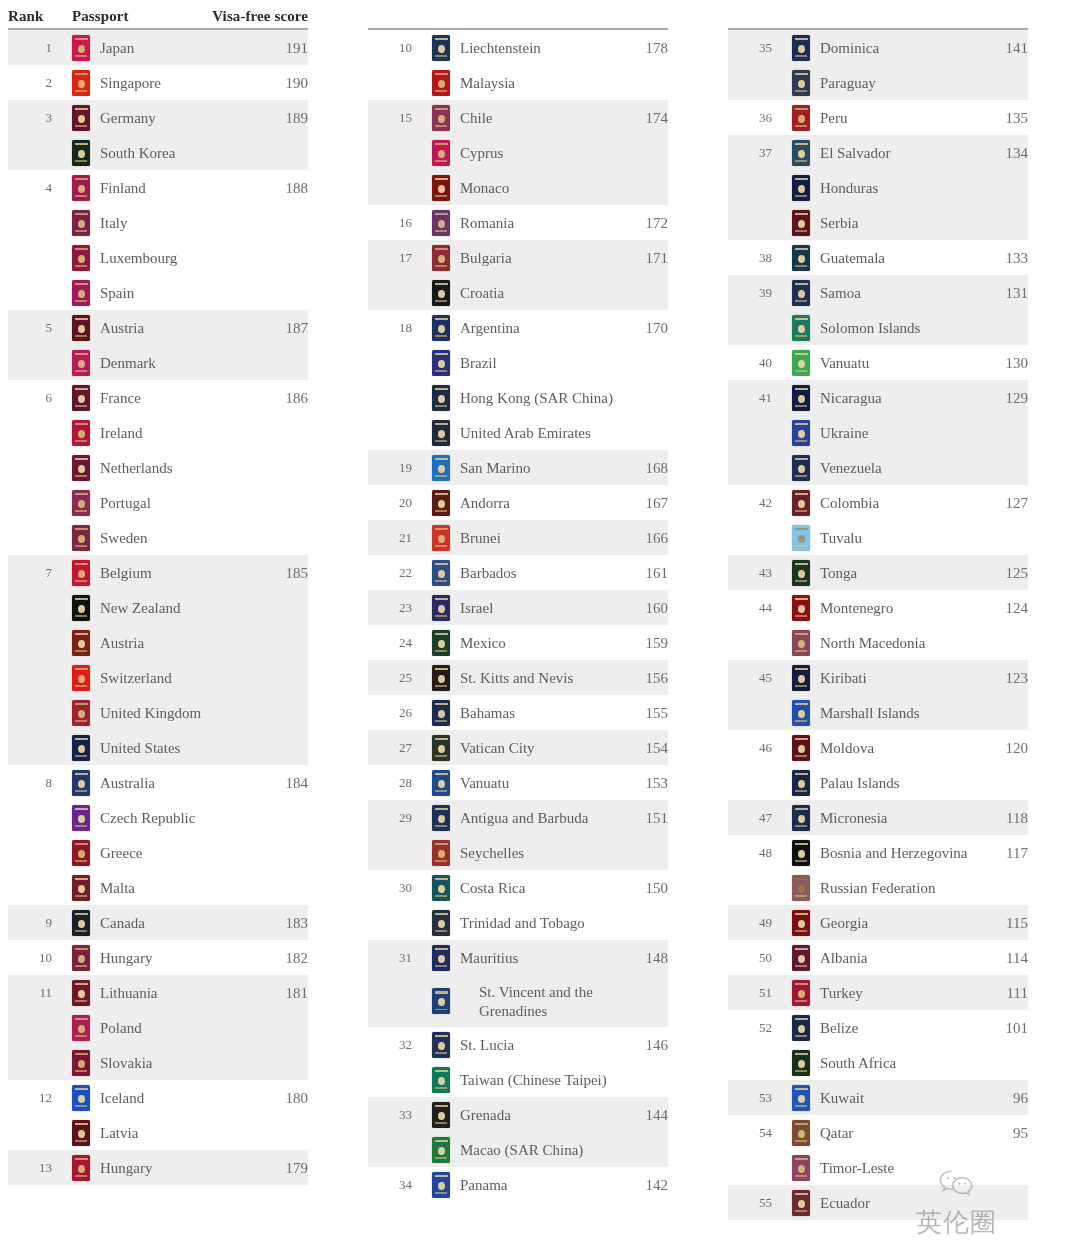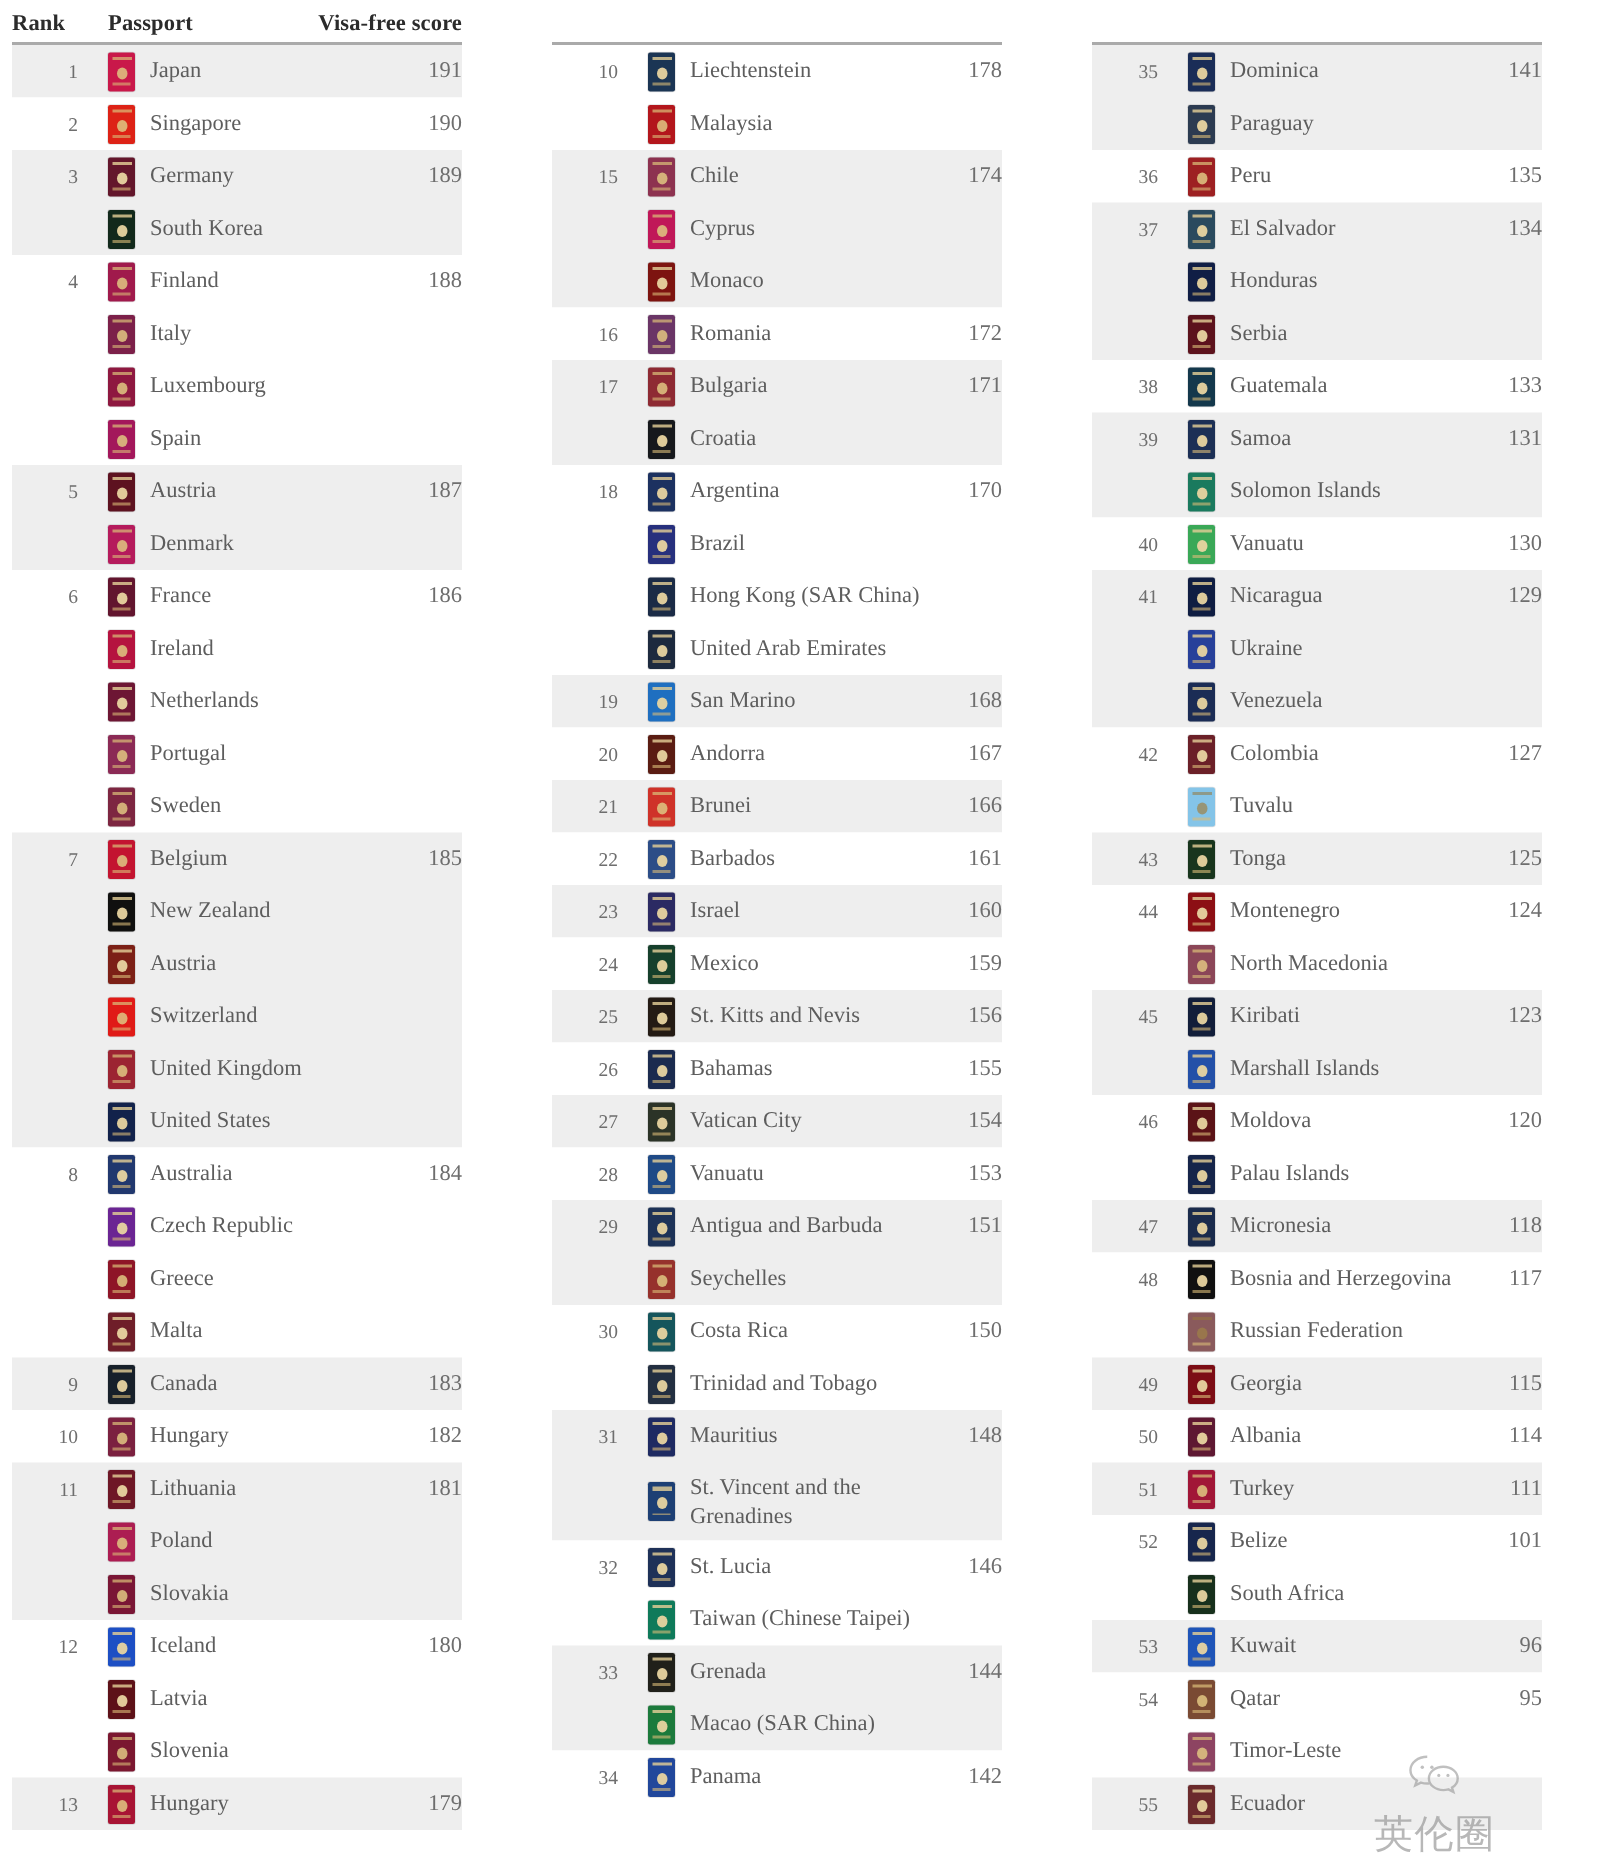--- a/index.html
+++ b/index.html
@@ -124,20 +124,21 @@
     right: 44px;
     top: 50%;
     transform: translateY(-50%);
     font-size: 15px;
     color: #5d5d5d;
     line-height: 1.25;
   }
   .row.tall .name {
     top: 8px;
     transform: none;
+    margin-left: 19px;
   }
 
   .score {
     position: absolute;
     right: 0px;
     top: 50%;
     transform: translateY(-50%);
     font-size: 15px;
     color: #6e6e6e;
     text-align: right;
@@ -446,28 +447,20 @@
             </span>
             <span class="name">Iceland</span>
             <span class="score">180</span>
           </div>
           <div class="row">
             <span class="rank"></span>
             <span class="pp dark" style="background: rgb(93, 17, 24);">
               <i class="foot"></i>
             </span>
             <span class="name">Latvia</span>
-            <span class="score"></span>
-          </div>
-          <div class="row">
-            <span class="rank"></span>
-            <span class="pp" style="background: rgb(123, 23, 48);">
-              <i class="foot"></i>
-            </span>
-            <span class="name">Slovenia</span>
             <span class="score"></span>
           </div>
         </div>
         <div class="group shaded">
           <div class="row">
             <span class="rank">13</span>
             <span class="pp" style="background: rgb(168, 20, 52);">
               <i class="foot"></i>
             </span>
             <span class="name">Hungary</span>

